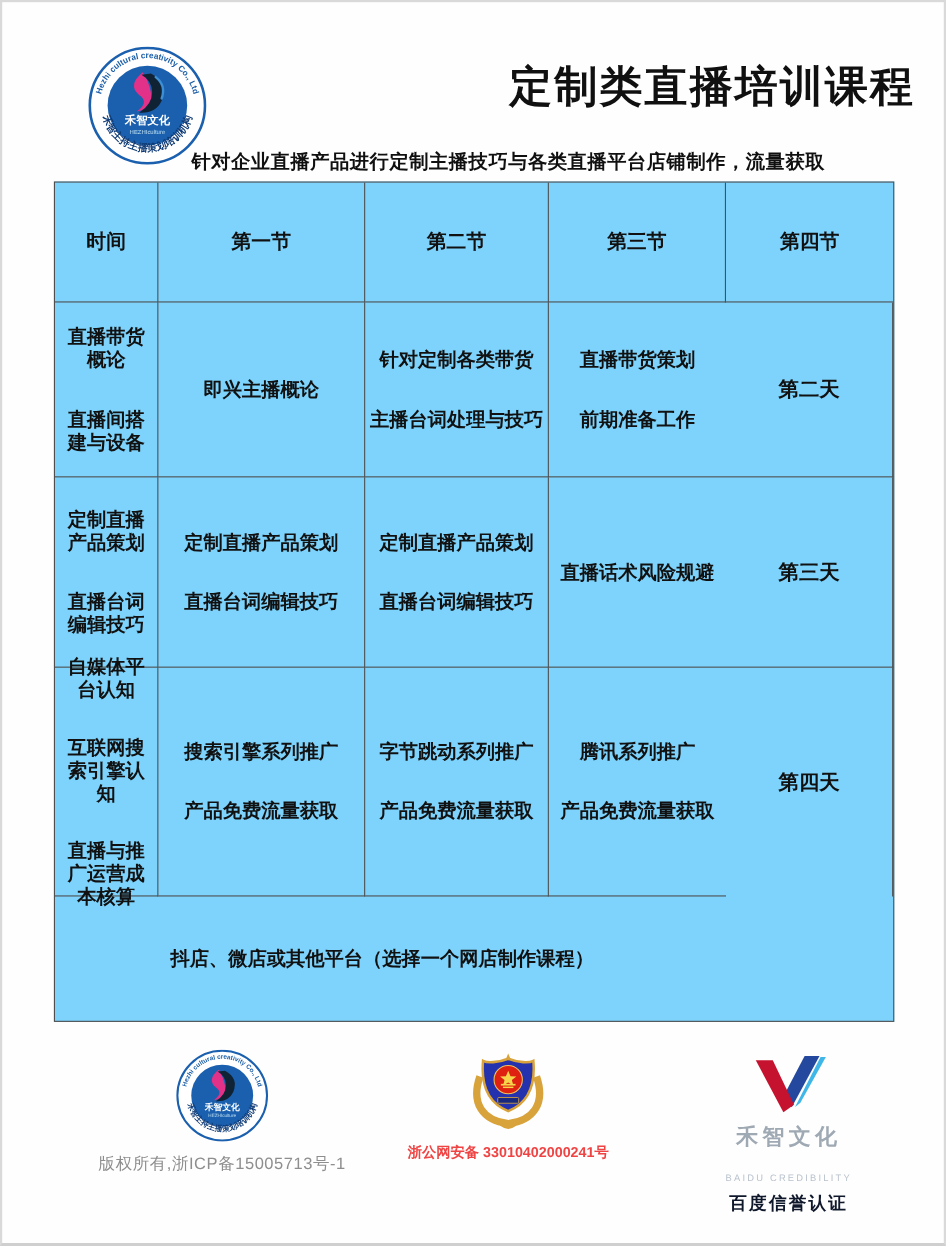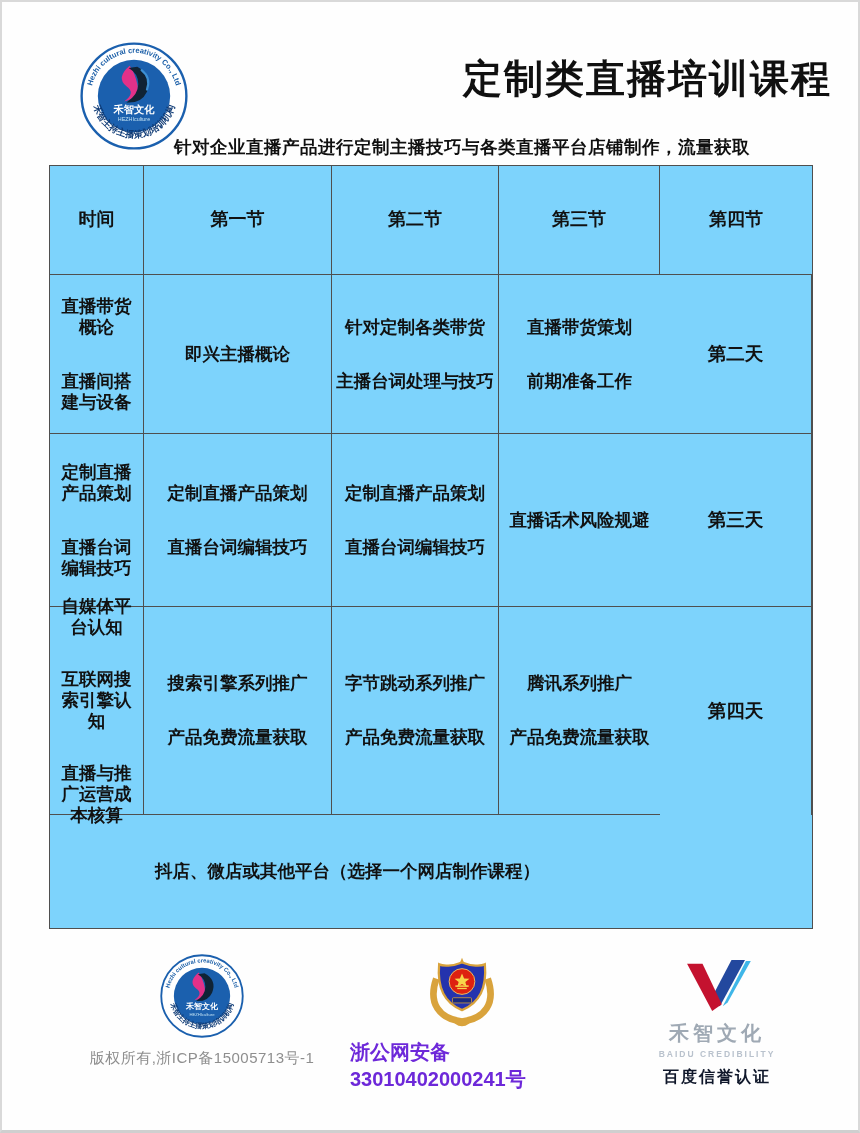--- a/index.html
+++ b/index.html
@@ -33,24 +33,24 @@
   .cell.lastcol { border-right:none; }
   .cell.lastrow { border-bottom:none; }
   .cell.merged { grid-column:2 / 6; flex-direction:row; justify-content:flex-start; padding-left:11px; text-align:right; }
   
   .footer-col { position:absolute; display:flex; flex-direction:column; align-items:center; }
   .f-hezhi  { left:58px;  top:952px; width:284px; }
   .f-police { left:348px; top:950px; width:224px; }
   .f-baidu  { left:613px; top:956px; width:204px; }
   .small-logo { width:84px; height:84px; }
   .f-copy { margin-top:11px; font-size:15px; color:#8e8e8e; letter-spacing:0.5px; }
-  .f-police-text { margin-top:7px; font-size:20px; font-weight:bold; color:#6d28d9; }
+  .f-police-text { margin-top:7px; font-size:13px; font-weight:bold; color:#ef4444; }
   .baidu-v { width:70px; height:56px; }
   .baidu-title { margin-top:6px; font-size:20px; color:#9fa9b4; letter-spacing:4px; font-weight:bold; }
-  .baidu-sub { margin-top:2px; font-size:8.5px; color:#b9c2cd; letter-spacing:2px;font-weight:bold; }
+  .baidu-sub { margin-top:19px; font-size:8.5px; color:#b9c2cd; letter-spacing:2px; }
   .baidu-cert { margin-top:8px; font-size:16px; font-weight:bold; color:#0f172a; letter-spacing:2px; }
 </style>
 </head>
 <body>
 
 <div class="page">
 
   <svg class="brand-logo" viewBox="0 0 100 100">
     <circle cx="50" cy="50" r="48.5" fill="#ffffff" stroke="#1b60ae" stroke-width="2.2"></circle>
     <circle cx="50" cy="50" r="33.5" fill="#1b60ae"></circle>

